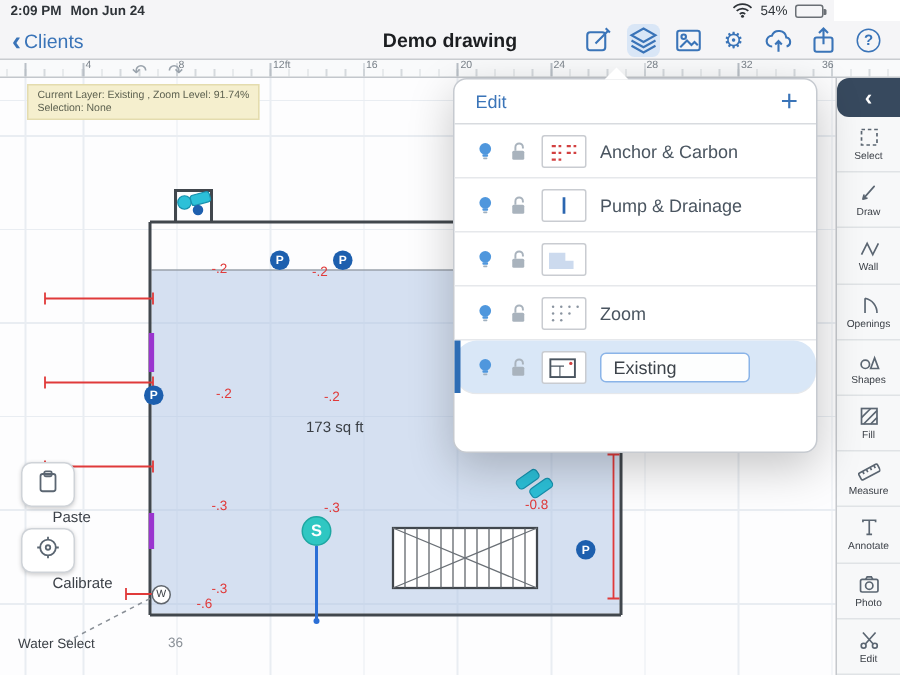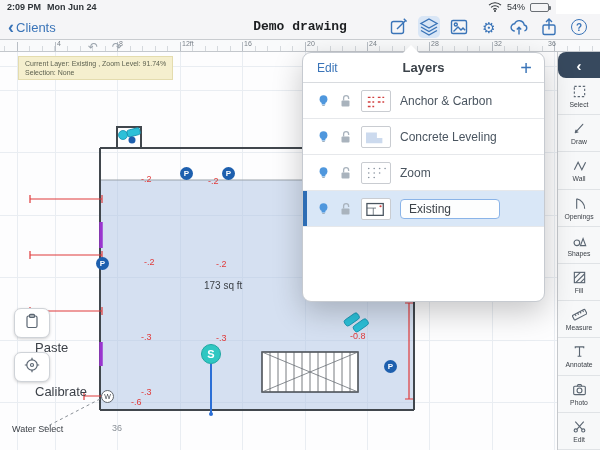--- a/index.html
+++ b/index.html
@@ -15,21 +15,21 @@
   .battery{position:relative;width:19px;height:9px;border:1px solid #6a6f75;border-radius:2px;padding:1px;}
   .battery .fill{height:100%;width:100%;background:#2e3338;border-radius:1px;}
   .battery:after{content:"";position:absolute;right:-3px;top:2px;width:2px;height:4px;background:#6a6f75;border-radius:0 1px 1px 0;}
 
   
   .navbar{position:absolute;left:0;top:14px;width:600px;height:26px;background:#f5f5f7;
     border-bottom:1px solid #c9ccd0;z-index:40;display:flex;align-items:center;}
   .backbtn{position:absolute;left:8px;top:0;height:26px;display:flex;align-items:center;gap:2px;
     color:#3a74b8;font-size:13px;cursor:pointer;}
   .backbtn .chev{font-size:18px;line-height:20px;font-weight:bold;}
-  .navtitle{position:absolute;left:0;right:0;text-align:center;font-size:13px;font-weight:bold;color:#1c1e21;font-family:Liberation Mono, monospace;}
+  .navtitle{position:absolute;left:0;right:0;text-align:center;font-size:13px;font-weight:bold;color:#1c1e21;}
   .navicons{position:absolute;right:10px;top:0;height:26px;display:flex;align-items:center;gap:8px;z-index:41;}
   .nicon{width:22px;height:22px;display:flex;align-items:center;justify-content:center;cursor:pointer;}
   .nicon svg{display:block;}
   .nicon.active{background:#d9e6f6;border-radius:5px;}
   .glyphicon{font-size:15px;color:#3a74b8;line-height:1;}
   .helpicon{width:16px;height:16px;border:1.4px solid #3a74b8;border-radius:50%;
     display:flex;align-items:center;justify-content:center;font-size:10px;color:#3a74b8;font-weight:bold;}
 
   
   .ruler{position:absolute;left:0;top:40px;width:600px;height:12px;background:#f9fafb;
@@ -64,34 +64,34 @@
   .wmark{position:absolute;z-index:5;width:13px;height:13px;border-radius:50%;background:#fff;border:1px solid #60666d;
     color:#3a3f45;font-size:7px;display:flex;align-items:center;justify-content:center;cursor:pointer;}
 
   
   .infobox{position:absolute;left:18px;top:56px;z-index:6;background:#f5efce;border:1px solid #e4dcae;
     padding:2px 6px;font-size:7px;line-height:9px;color:#5d6150;}
 
   
   .fbtn{position:absolute;left:14px;width:36px;height:30px;background:#fff;border:1px solid #cfd3d8;border-radius:7px;
     box-shadow:0 1px 3px rgba(0,0,0,.18);display:flex;align-items:center;justify-content:center;cursor:pointer;z-index:6;}
-  .flabel{position:absolute;left:3px;width:58px;text-align:left;font-size:13px;color:#3c4148;z-index:6;padding-left:32px;}
+  .flabel{position:absolute;left:3px;width:58px;text-align:left;font-size:10px;color:#3c4148;z-index:6;padding-left:32px;}
 
   
   .panel{position:absolute;left:302px;top:52px;width:243px;height:250px;background:#fff;
     border:1px solid #c6cad0;border-radius:9px;box-shadow:0 10px 30px rgba(0,0,0,.22);z-index:20;}
   .panel .arrow{position:absolute;top:-8px;left:100px;width:0;height:0;
     border-left:8px solid transparent;border-right:8px solid transparent;border-bottom:8px solid #fff;}
   .phead{height:30px;border-bottom:1px solid #d8dbdf;display:flex;align-items:center;position:relative;}
   .pedit{position:absolute;left:14px;color:#3a74b8;font-size:12px;cursor:pointer;}
   .ptitle{width:100%;text-align:center;font-size:13px;font-weight:bold;color:#3c434a;}
   .pplus{position:absolute;right:12px;color:#3a74b8;font-size:20px;font-weight:300;cursor:pointer;line-height:1;}
   .lrow{position:relative;height:36px;border-bottom:1px solid #e6e8eb;display:flex;align-items:center;
     padding-left:14px;gap:9px;cursor:pointer;}
-  .lrow.sel{background:#d9e7f7;}
+  .lrow.sel{background:#d9e7f7;border-radius:15px;}
   .lrow.sel .accent{position:absolute;left:0;top:0;width:4px;height:100%;background:#2e6db4;}
   .lthumb{width:30px;height:22px;background:#fff;border:1px solid #c9ccd1;border-radius:2px;flex:none;}
   .llabel{font-size:12px;color:#4a5560;}
   .lfield{font-size:12px;color:#3c434a;background:#fdfefe;border:1px solid #8ab4e8;border-radius:4px;
     padding:2px 8px;min-width:100px;}
   .ibtn{flex:none;display:flex;align-items:center;justify-content:center;cursor:pointer;}
 
   
   .sidebar{position:absolute;right:0;top:52px;width:43px;bottom:0;background:#f7f8f9;
     border-left:1px solid #c5c8cc;z-index:15;}
@@ -263,21 +263,20 @@
           <path d="M8,0.8 V3 M8,13 V15.2 M0.8,8 H3 M13,8 H15.2"></path>
         </svg>
     </span>
   </div>
   <span class="flabel" style="top:384px">Calibrate</span>
 
   <div class="panel">
     <div class="arrow"></div>
     <div class="phead">
       <span class="pedit">Edit</span>
-      <span class="ptitle">Layers</span>
       <span class="pplus">+</span>
     </div>
 
     <div class="lrow">
       <span class="ibtn">
         <svg width="13" height="14" viewBox="0 0 13 14">
             <circle cx="6.5" cy="5.2" r="3.9" fill="#4f97dd"></circle>
             <rect x="4.6" y="8.8" width="3.8" height="1.7" rx="0.6" fill="#4f97dd"></rect>
             <rect x="5.1" y="11" width="2.8" height="1.1" rx="0.5" fill="#9fb0bf"></rect>
           </svg>
@@ -290,41 +289,61 @@
       </span>
       <span class="lthumb">
         <svg width="28" height="20" viewBox="0 0 30 22">
             <path d="M6,7 h7 M17,7 h7 M6,12 h7 M17,12 h7 M6,17 h7" stroke="#d24040" stroke-width="1.6" stroke-dasharray="3 2"></path>
           </svg>
       </span>
       <span class="llabel">Anchor &amp; Carbon</span>
     </div>
 
 
-
     <div class="lrow">
       <span class="ibtn">
         <svg width="13" height="14" viewBox="0 0 13 14">
             <circle cx="6.5" cy="5.2" r="3.9" fill="#4f97dd"></circle>
             <rect x="4.6" y="8.8" width="3.8" height="1.7" rx="0.6" fill="#4f97dd"></rect>
             <rect x="5.1" y="11" width="2.8" height="1.1" rx="0.5" fill="#9fb0bf"></rect>
           </svg>
       </span>
       <span class="ibtn">
         <svg width="13" height="14" viewBox="0 0 13 14">
             <rect x="2.5" y="6.5" width="8" height="6" rx="1" fill="#a9b3bd"></rect>
             <path d="M4.6,6.5 V4.1 a2.5,2.5 0 0 1 5,0 V5" fill="none" stroke="#a9b3bd" stroke-width="1.3"></path>
           </svg>
       </span>
       <span class="lthumb">
         <svg width="28" height="20" viewBox="0 0 30 22">
+            <path d="M15,5 V17" stroke="#2b66b0" stroke-width="2"></path>
+          </svg>
+      </span>
+      <span class="llabel">Pump &amp; Drainage</span>
+    </div>
+
+    <div class="lrow">
+      <span class="ibtn">
+        <svg width="13" height="14" viewBox="0 0 13 14">
+            <circle cx="6.5" cy="5.2" r="3.9" fill="#4f97dd"></circle>
+            <rect x="4.6" y="8.8" width="3.8" height="1.7" rx="0.6" fill="#4f97dd"></rect>
+            <rect x="5.1" y="11" width="2.8" height="1.1" rx="0.5" fill="#9fb0bf"></rect>
+          </svg>
+      </span>
+      <span class="ibtn">
+        <svg width="13" height="14" viewBox="0 0 13 14">
+            <rect x="2.5" y="6.5" width="8" height="6" rx="1" fill="#a9b3bd"></rect>
+            <path d="M4.6,6.5 V4.1 a2.5,2.5 0 0 1 5,0 V5" fill="none" stroke="#a9b3bd" stroke-width="1.3"></path>
+          </svg>
+      </span>
+      <span class="lthumb">
+        <svg width="28" height="20" viewBox="0 0 30 22">
             <path d="M4,6 h12 v6 h6 v6 H4 Z" fill="#ccdaee"></path>
           </svg>
       </span>
-      <span class="llabel">Concrete Leveling</span>
     </div>
 
     <div class="lrow">
       <span class="ibtn">
         <svg width="13" height="14" viewBox="0 0 13 14">
             <circle cx="6.5" cy="5.2" r="3.9" fill="#4f97dd"></circle>
             <rect x="4.6" y="8.8" width="3.8" height="1.7" rx="0.6" fill="#4f97dd"></rect>
             <rect x="5.1" y="11" width="2.8" height="1.1" rx="0.5" fill="#9fb0bf"></rect>
           </svg>
       </span>

